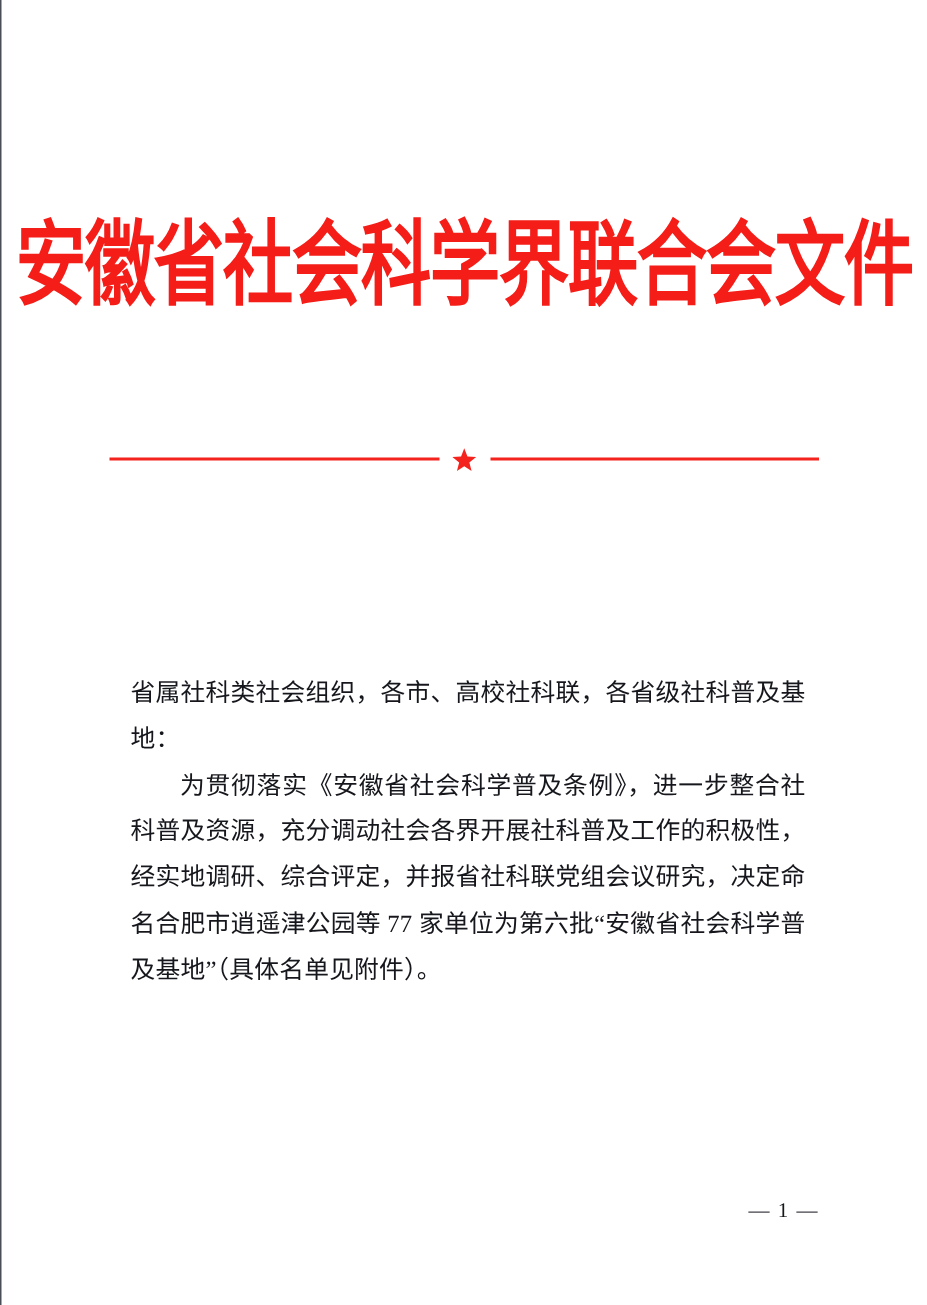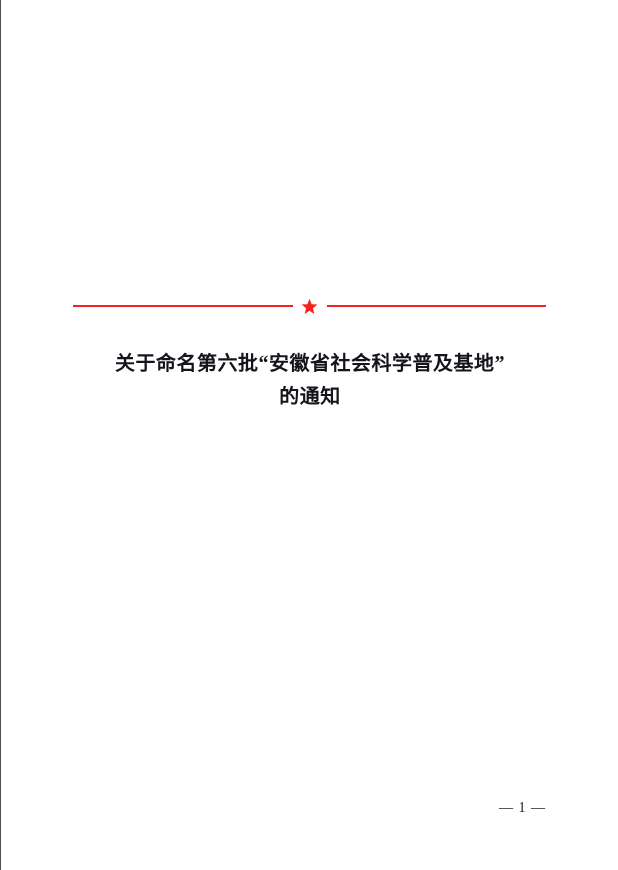--- a/index.html
+++ b/index.html
@@ -142,35 +142,36 @@
     color: #16171c;
     font-family: "Liberation Serif", "DejaVu Serif", serif;
     letter-spacing: 1px;
   }
 </style>
 </head>
 <body>
 
 <div class="page">
 
+  <div class="masthead">
+    <span class="masthead-title">安徽省社会科学界联合会文件</span>
+  </div>
 
 
   <div class="red-rule">
     <span class="bar"></span>
     <span class="star-slot">
       <svg class="star-icon" viewBox="0 0 24 24">
         <polygon points="12,1.2 15.0,8.9 23.2,9.3 16.8,14.6 18.9,22.6 12,18.0 5.1,22.6 7.2,14.6 0.8,9.3 9.0,8.9" fill="#f4231d"></polygon>
       </svg>
     </span>
     <span class="bar"></span>
   </div>
 
-  <div class="doc-heading">
-    <span class="line">关于命名第六批“安徽省社会科学普及基地”</span>
-    <span class="line">的通知</span>
-  </div>
 
   <div class="body-text">
+    <p>省属社科类社会组织，各市、高校社科联，各省级社科普及基地：</p>
+    <p class="indent">为贯彻落实《安徽省社会科学普及条例》，进一步整合社科普及资源，充分调动社会各界开展社科普及工作的积极性，经实地调研、综合评定，并报省社科联党组会议研究，决定命名合肥市逍遥津公园等 77 家单位为第六批“安徽省社会科学普及基地”（具体名单见附件）。</p>
   </div>
 
   <div class="page-number">— 1 —</div>
 
 </div>
 
 </body></html>

